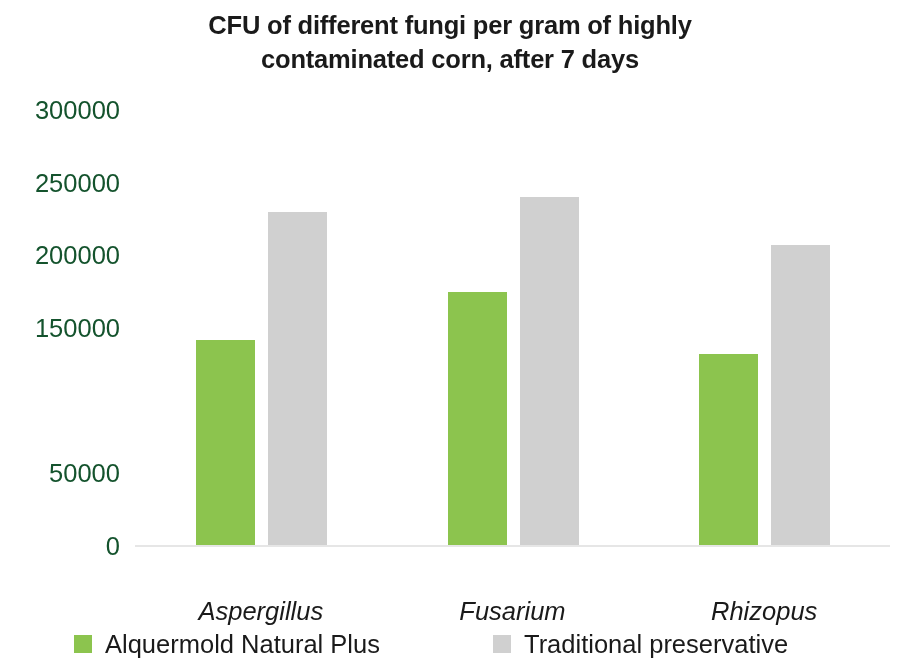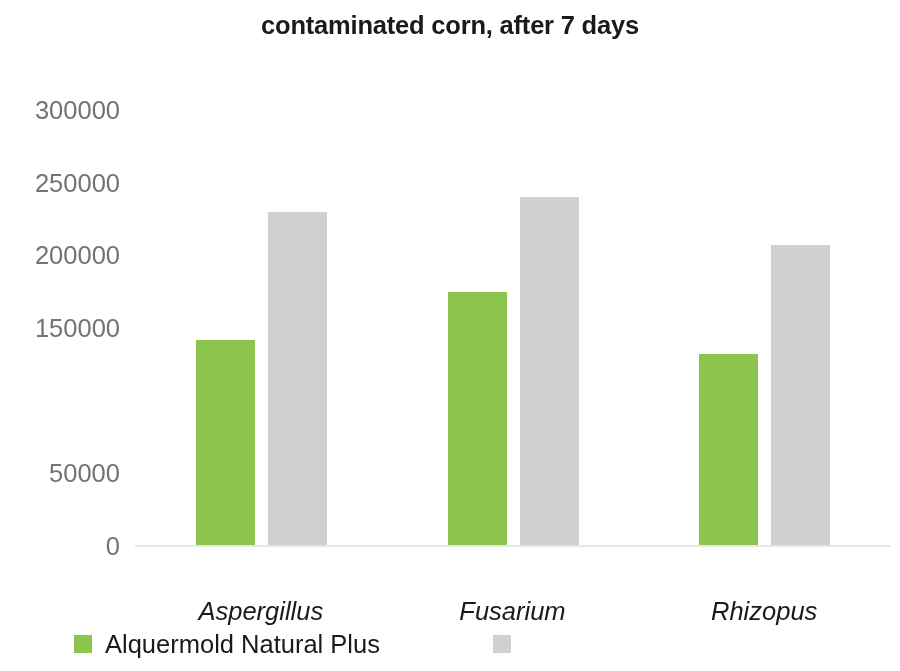--- a/index.html
+++ b/index.html
@@ -64,21 +64,21 @@
     width: 120px;
     height: 437px;
   }
   .y-tick {
     position: absolute;
     right: 0;
     width: 120px;
     text-align: right;
     font-size: 25.5px;
     line-height: 26px;
-    color: #737373;
+    color: #14532d;
     transform: translateY(-50%);
     white-space: nowrap;
   }
 
   
   .bar-groups {
     position: absolute;
     left: 0; top: 0;
     width: 755px;
     height: 436px;
@@ -147,20 +147,21 @@
     line-height: 30px;
     color: #1a1a1a;
   }
 </style>
 </head>
 <body>
 
 <div id="chart-root">
 
   <div class="chart-title">
+    <span class="t-line">CFU of different fungi per gram of highly</span>
     <span class="t-line">contaminated corn, after 7 days</span>
   </div>
 
   <div class="y-ticks">
       <div class="y-tick" style="top: 436px;">0</div>
       <div class="y-tick" style="top: 363.333px;">50000</div>
       <div class="y-tick" style="top: 218px;">150000</div>
       <div class="y-tick" style="top: 145.333px; margin-left: 36px;">200000</div>
       <div class="y-tick" style="top: 72.6667px;">250000</div>
       <div class="y-tick" style="top: 0px;">300000</div>
@@ -190,16 +191,17 @@
       <div class="cat-label" style="left: 503.333px; width: 251.667px;">Rhizopus</div>
     </div>
 
   <div class="legend">
       <div class="legend-item item-0">
         <span class="legend-swatch sw-0" style="background: rgb(140, 196, 78);"></span>
         <span class="legend-label">Alquermold Natural Plus</span>
       </div>
       <div class="legend-item item-1">
         <span class="legend-swatch sw-1" style="background: rgb(208, 208, 208);"></span>
+        <span class="legend-label">Traditional preservative</span>
       </div>
     </div>
 
 </div>
 
 </body></html>

